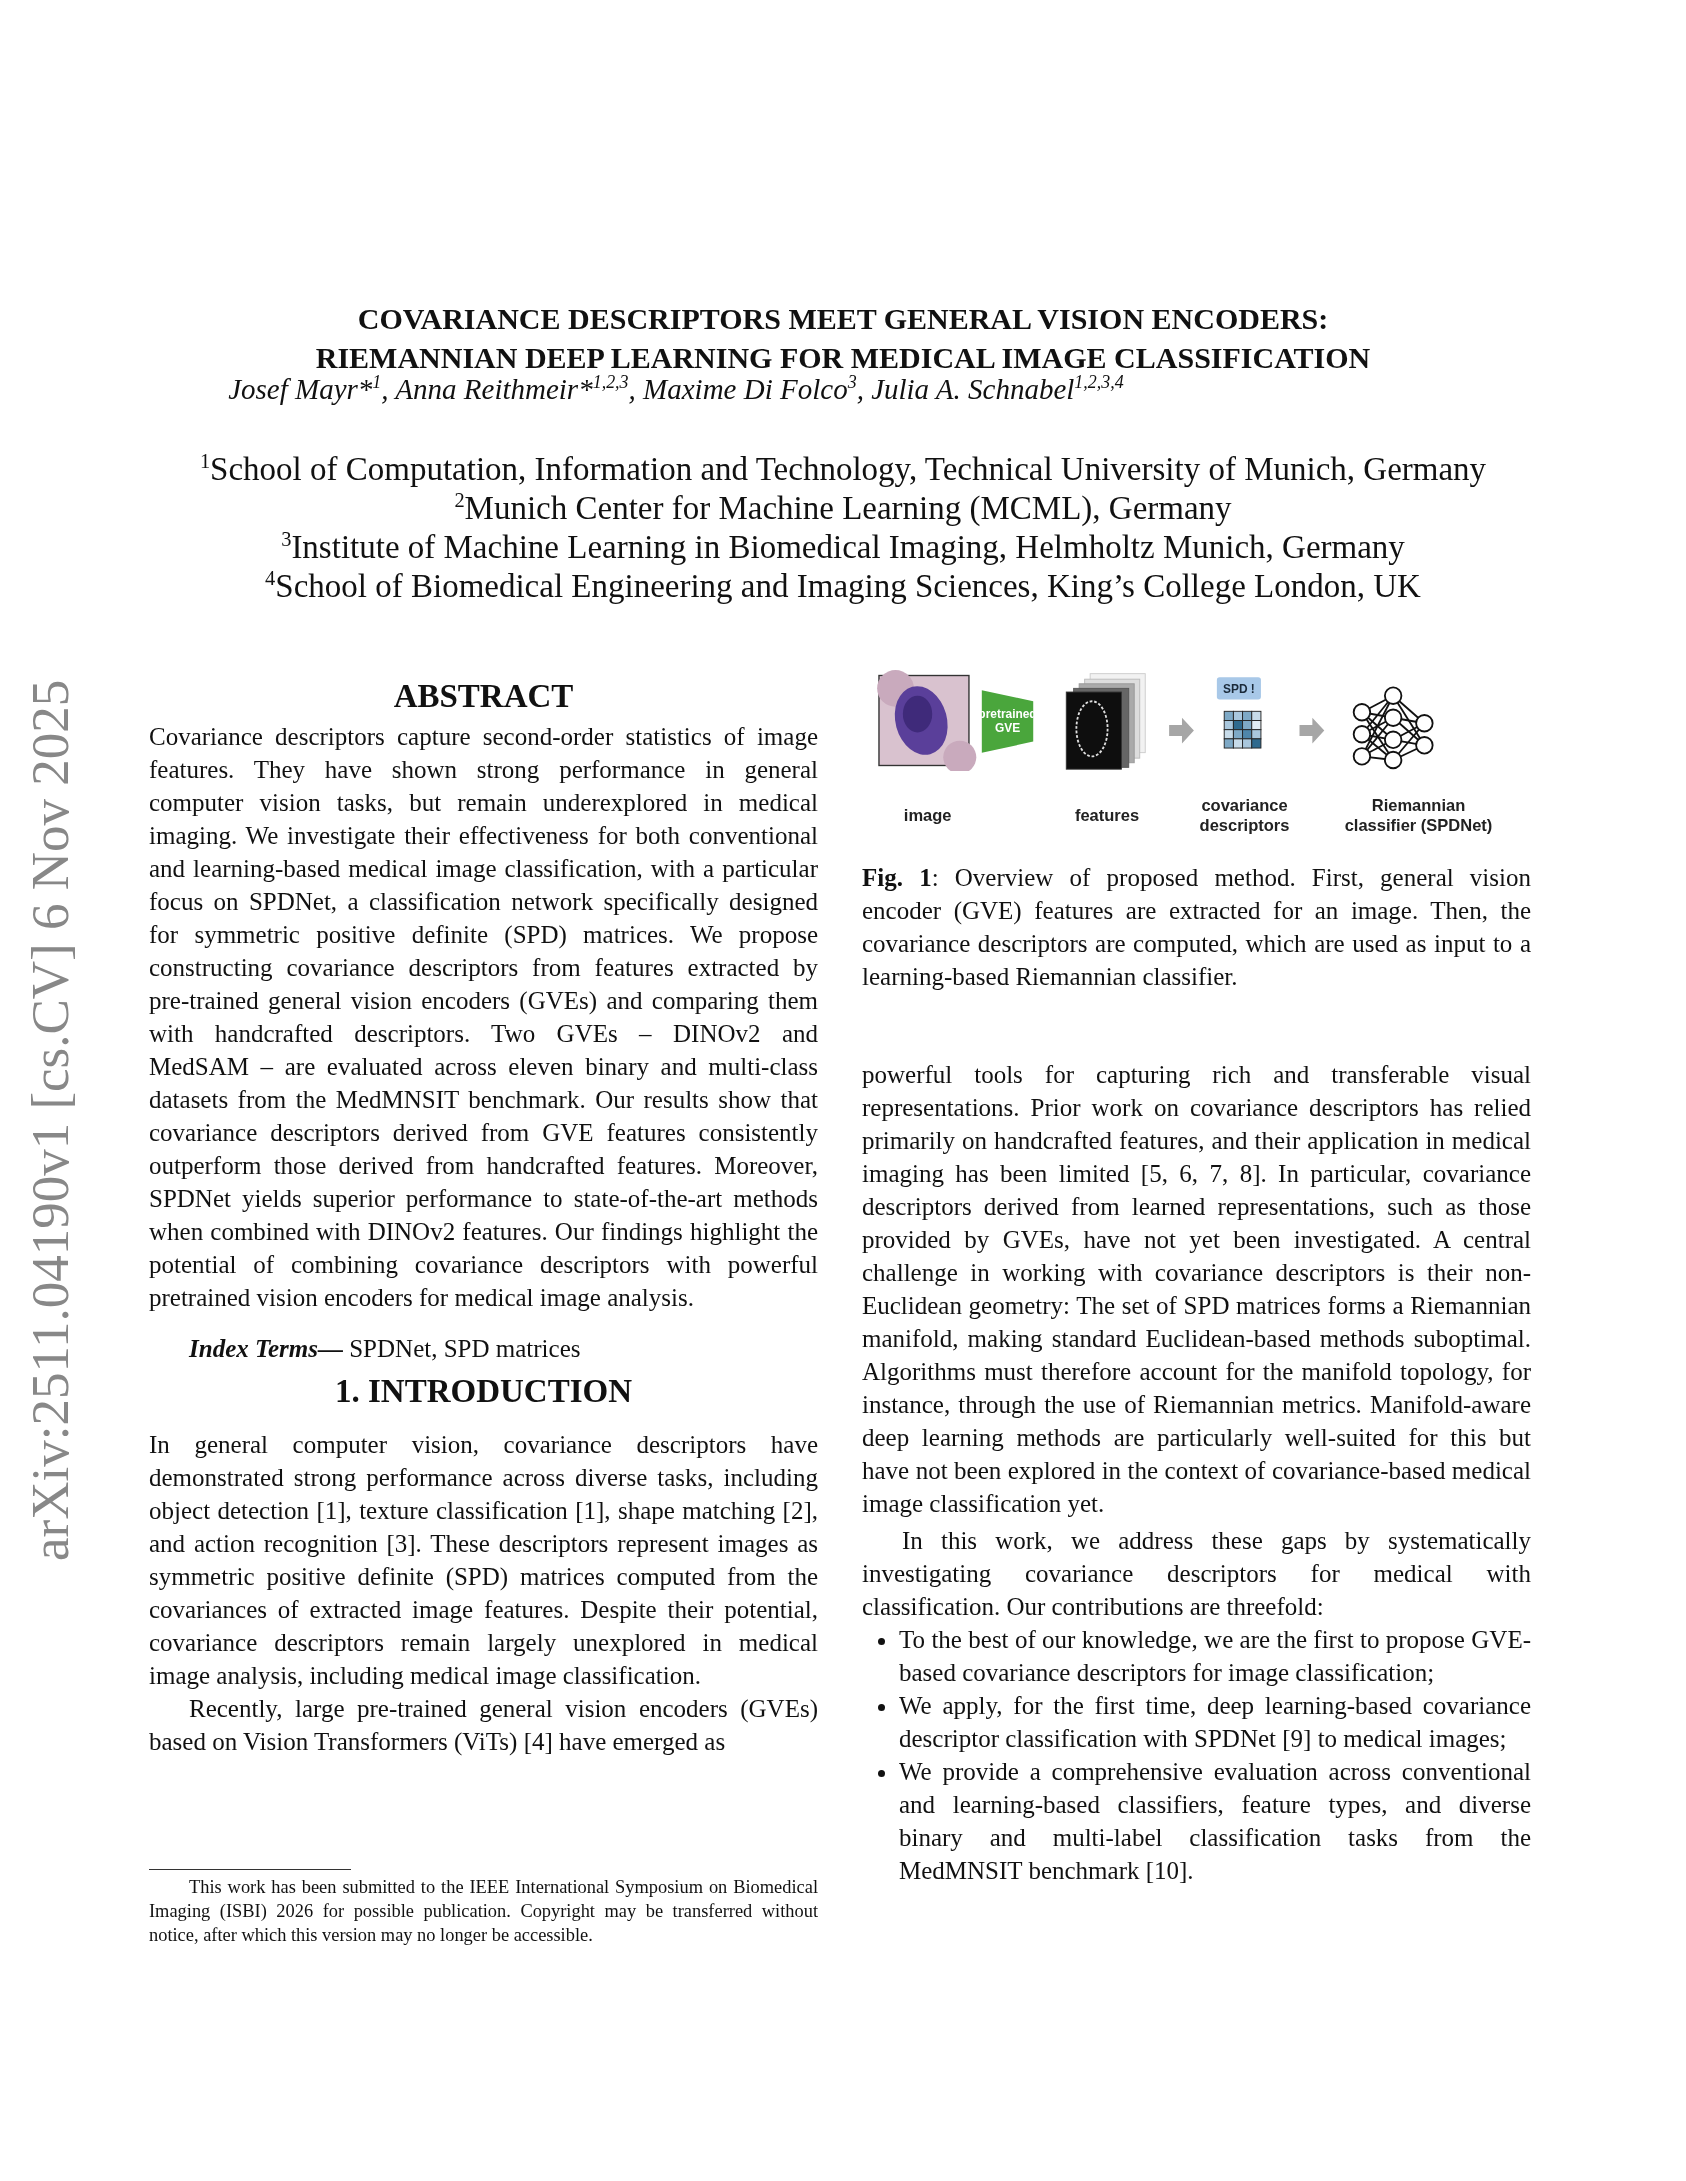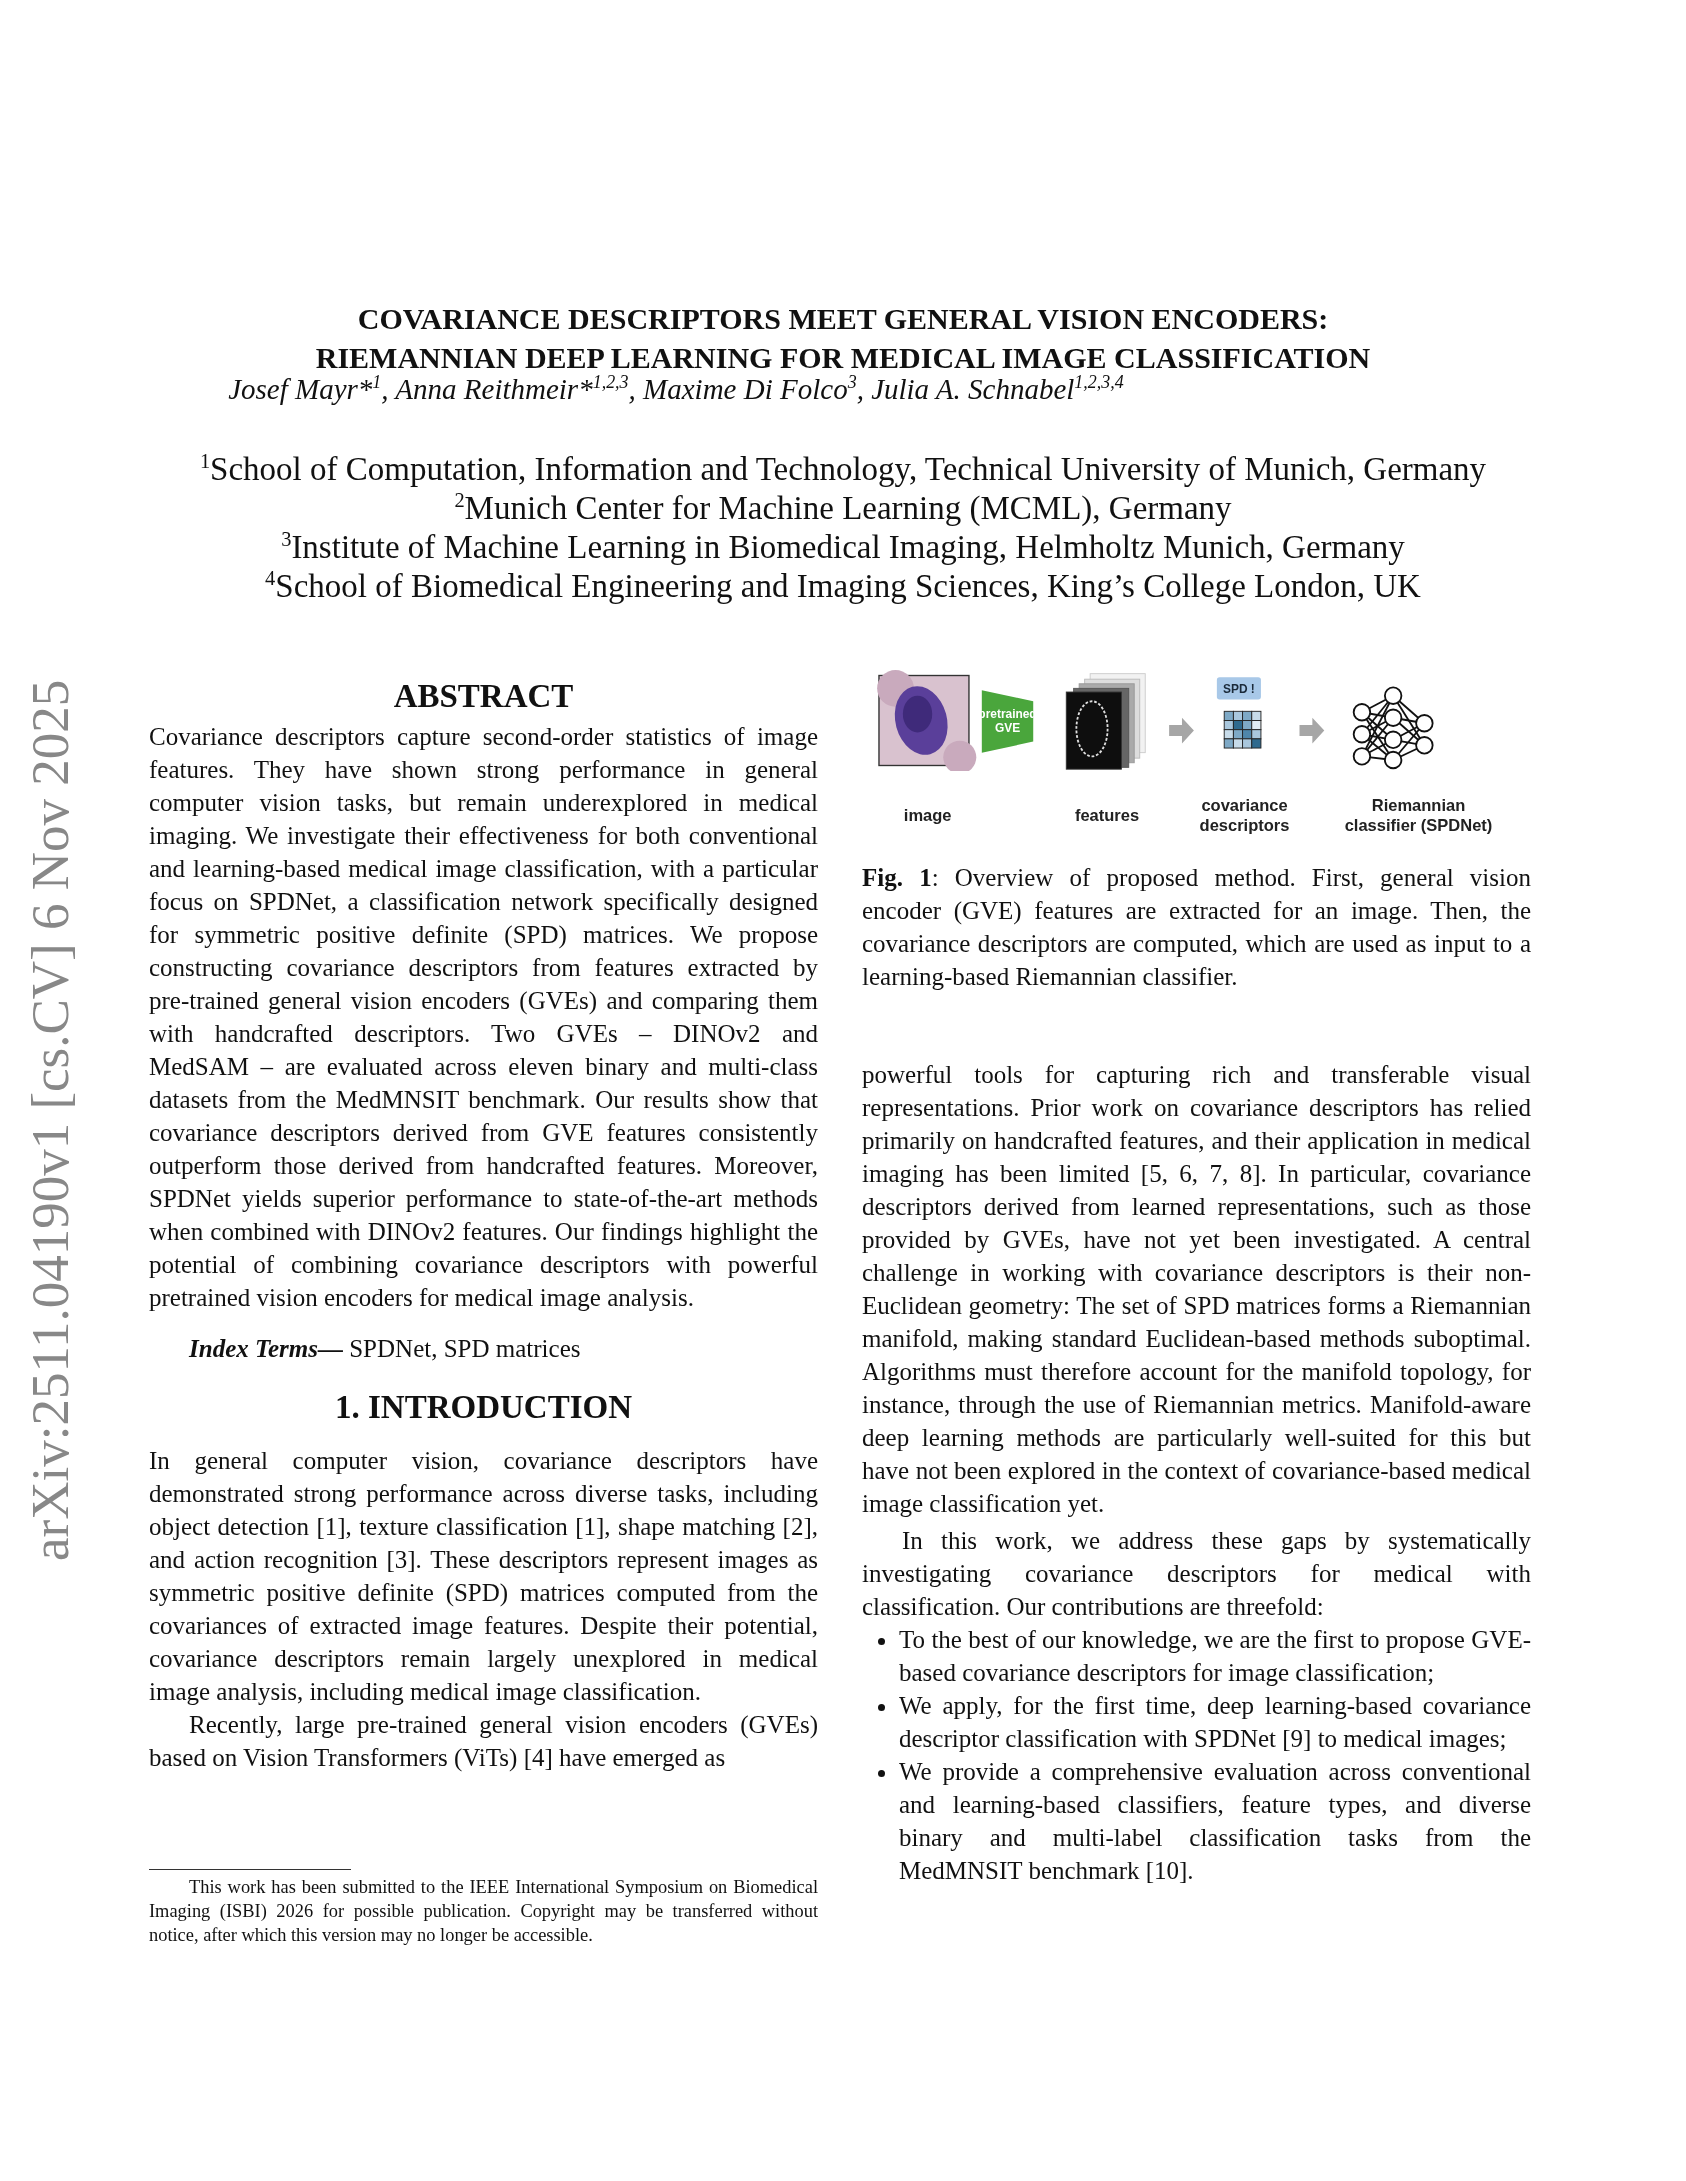--- a/index.html
+++ b/index.html
@@ -43,21 +43,21 @@
   <div><sup>1</sup><span>School of Computation, Information and Technology, Technical University of Munich, Germany</span></div>
   <div><sup>2</sup><span>Munich Center for Machine Learning (MCML), Germany</span></div>
   <div><sup>3</sup><span>Institute of Machine Learning in Biomedical Imaging, Helmholtz Munich, Germany</span></div>
   <div><sup>4</sup><span>School of Biomedical Engineering and Imaging Sciences, King’s College London, UK</span></div>
 </div>
 
 <div class="abs col left" style="top:680px;">
   <div class="sec" style="margin-bottom:7.3px;">ABSTRACT</div>
   <p>Covariance descriptors capture second-order statistics of image features. They have shown strong performance in general computer vision tasks, but remain underexplored in medical imaging. We investigate their effectiveness for both conventional and learning-based medical image classification, with a particular focus on SPDNet, a classification network specifically designed for symmetric positive definite (SPD) matrices. We propose constructing covariance descriptors from features extracted by pre-trained general vision encoders (GVEs) and comparing them with handcrafted descriptors. Two GVEs – DINOv2 and MedSAM – are evaluated across eleven binary and multi-class datasets from the MedMNSIT benchmark. Our results show that covariance descriptors derived from GVE features consistently outperform those derived from handcrafted features. Moreover, SPDNet yields superior performance to state-of-the-art methods when combined with DINOv2 features. Our findings highlight the potential of combining covariance descriptors with powerful pretrained vision encoders for medical image analysis.</p>
   <p class="indent" style="margin-top:18px;"><b><i>Index Terms—</i></b><span> SPDNet, SPD matrices</span></p>
-  <div class="sec" style="margin-top:26px;margin-bottom:20px;">1.  INTRODUCTION</div>
+  <div class="sec" style="margin-top:10px;margin-bottom:20px;">1.  INTRODUCTION</div>
   <p>In general computer vision, covariance descriptors have demonstrated strong performance across diverse tasks, including object detection [1], texture classification [1], shape matching [2], and action recognition [3]. These descriptors represent images as symmetric positive definite (SPD) matrices computed from the covariances of extracted image features. Despite their potential, covariance descriptors remain largely unexplored in medical image analysis, including medical image classification.</p>
   <p class="indent">Recently, large pre-trained general vision encoders (GVEs) based on Vision Transformers (ViTs) [4] have emerged as</p>
 </div>
 
 <div class="abs" style="left:149px;top:1869px;width:202px;border-top:1.4px solid #333;"></div>
 <div class="abs foot" style="left:149px;top:1875px;width:669px;text-indent:40px;">This work has been submitted to the IEEE International Symposium on Biomedical Imaging (ISBI) 2026 for possible publication. Copyright may be transferred without notice, after which this version may no longer be accessible.</div>
 
 <div class="abs fig">
   <svg width="643" height="101" viewBox="0 0 700 110">
 

